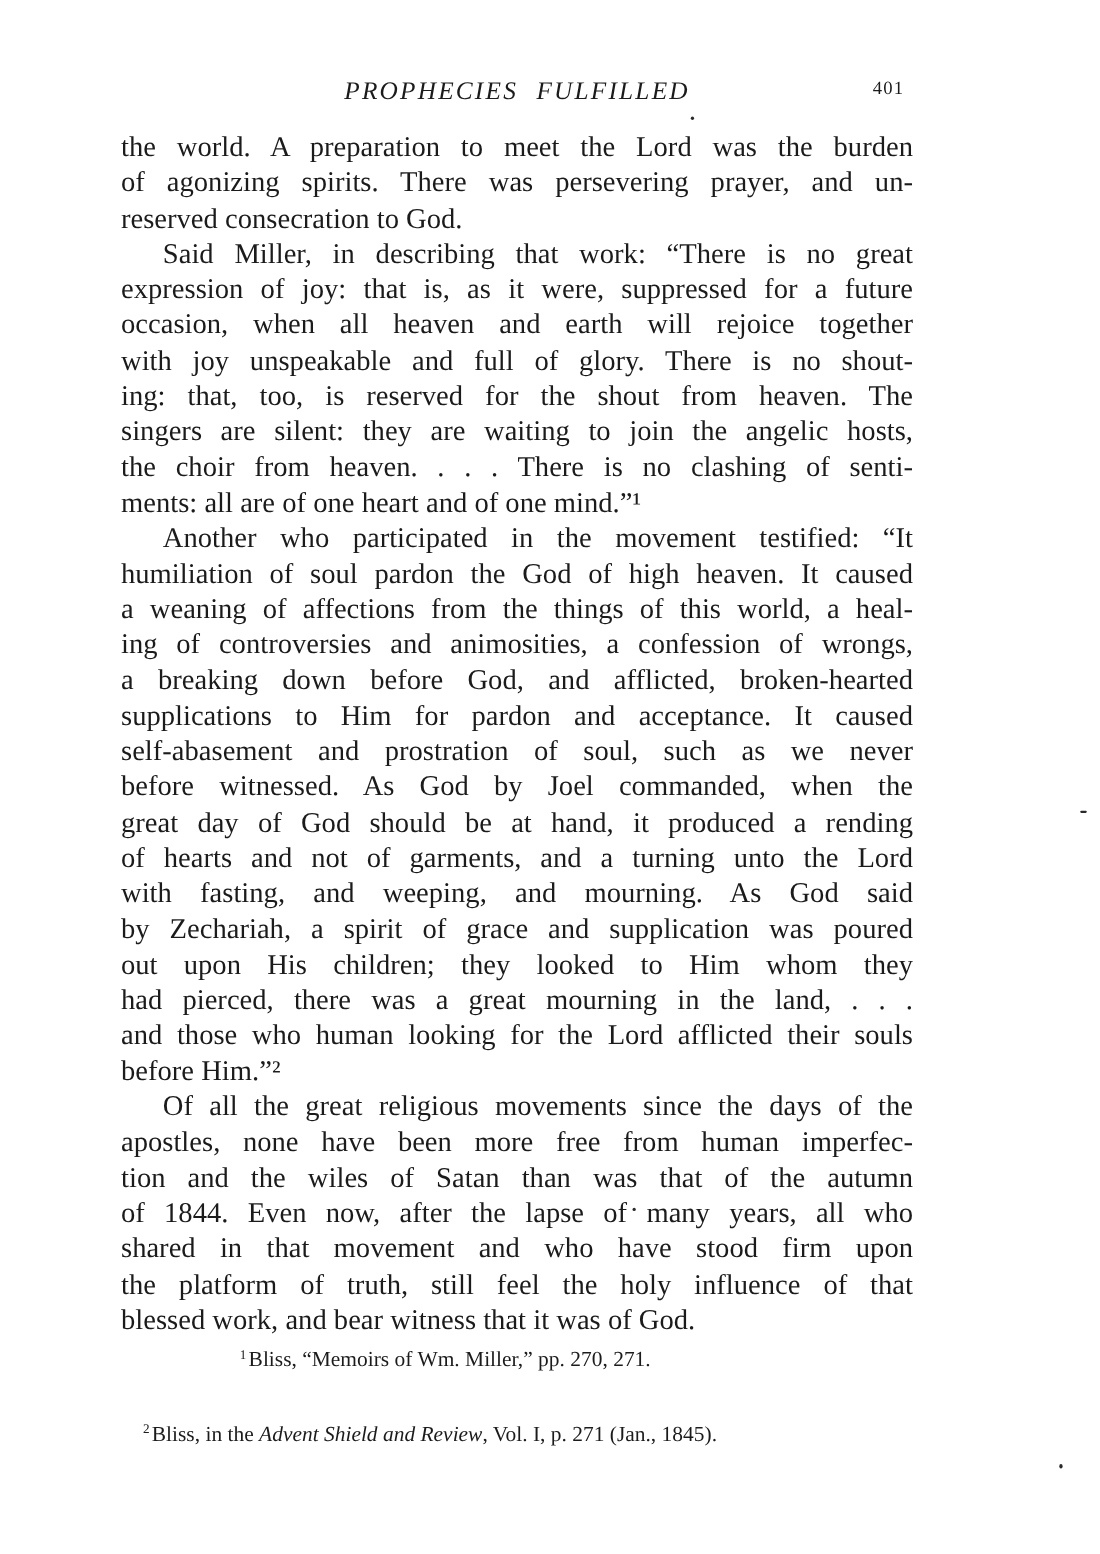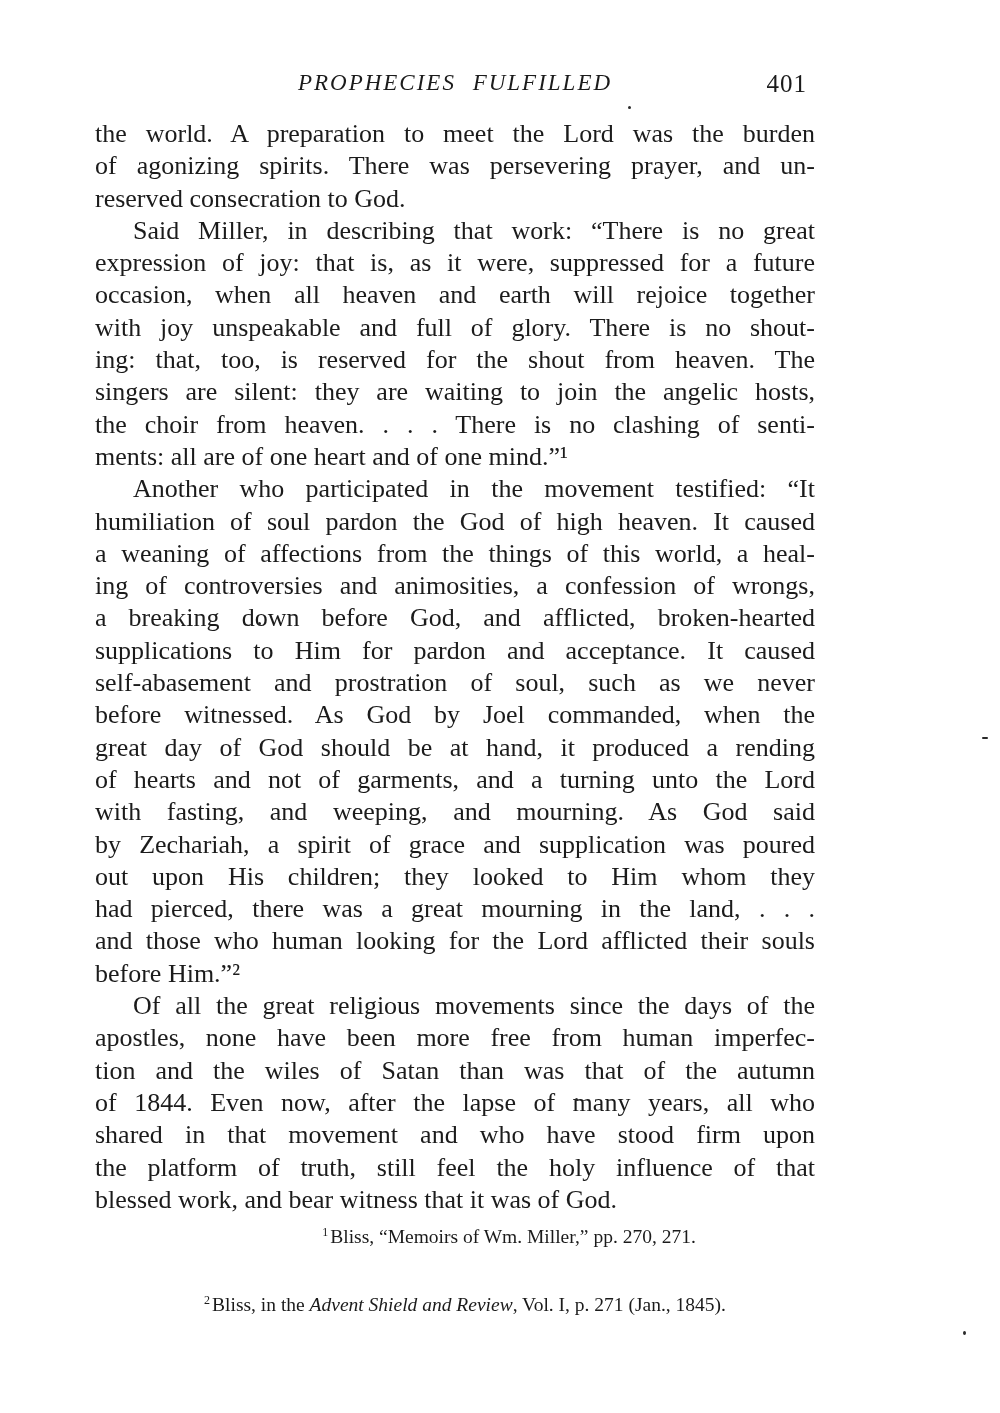--- a/index.html
+++ b/index.html
@@ -9,21 +9,21 @@
     width: 1000px;
     height: 1413px;
     margin: 0 auto;
     background: #ffffff;
     font-family: "Liberation Serif", "DejaVu Serif", serif;
     color: #1b1b1b;
     overflow: hidden;
   }
   .column {
     position: absolute;
-    left: 95px;
+    left: 110px;
     top: 70px;
     width: 720px;
   }
   .page-header {
     position: relative;
     height: 48px;
   }
   .running-title {
     position: absolute;
     left: 50%;
@@ -32,21 +32,21 @@
     font-style: italic;
     font-size: 23px;
     letter-spacing: 2px;
     word-spacing: 9px;
     white-space: nowrap;
   }
   .page-number {
     position: absolute;
     right: 8px;
     top: 0;
-    font-size: 25px;
+    font-size: 17px;
     letter-spacing: 1px;
   }
   .text-column {
     font-size: 26px;
   }
   .paragraph { margin: 0; }
   .line {
     line-height: 32.3px;
     text-align: justify;
     text-align-last: justify;
@@ -57,21 +57,21 @@
   }
   .paragraph.indent .line:first-child {
     text-indent: 38px;
   }
   .footnotes {
     margin-top: 6px;
     font-size: 19.5px;
   }
   .footnote {
     line-height: 30px;
-    text-align: center;
+    text-align: left;
   }
   .footnote.fn-0 { margin-left: 108px; }
   .footnote.fn-1 { margin-left: 20px; margin-top: 38px; }
   .footnote sup {
     font-size: 12px;
     line-height: 0;
     margin-right: 2px;
   }
   .footnote .it { font-style: italic; }
   .speck {

